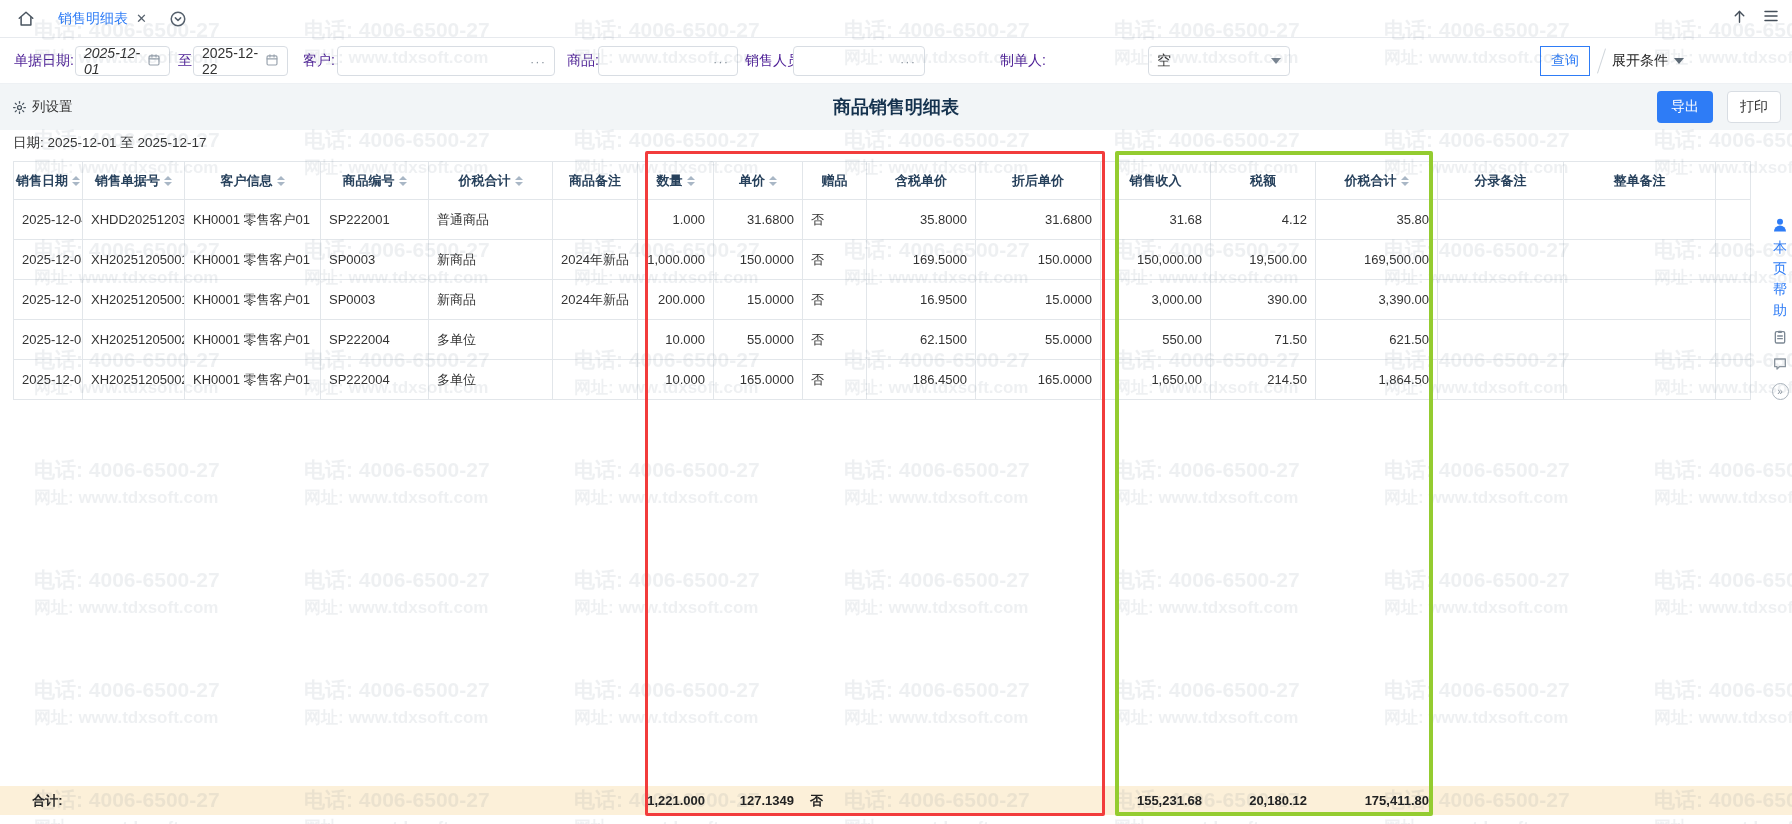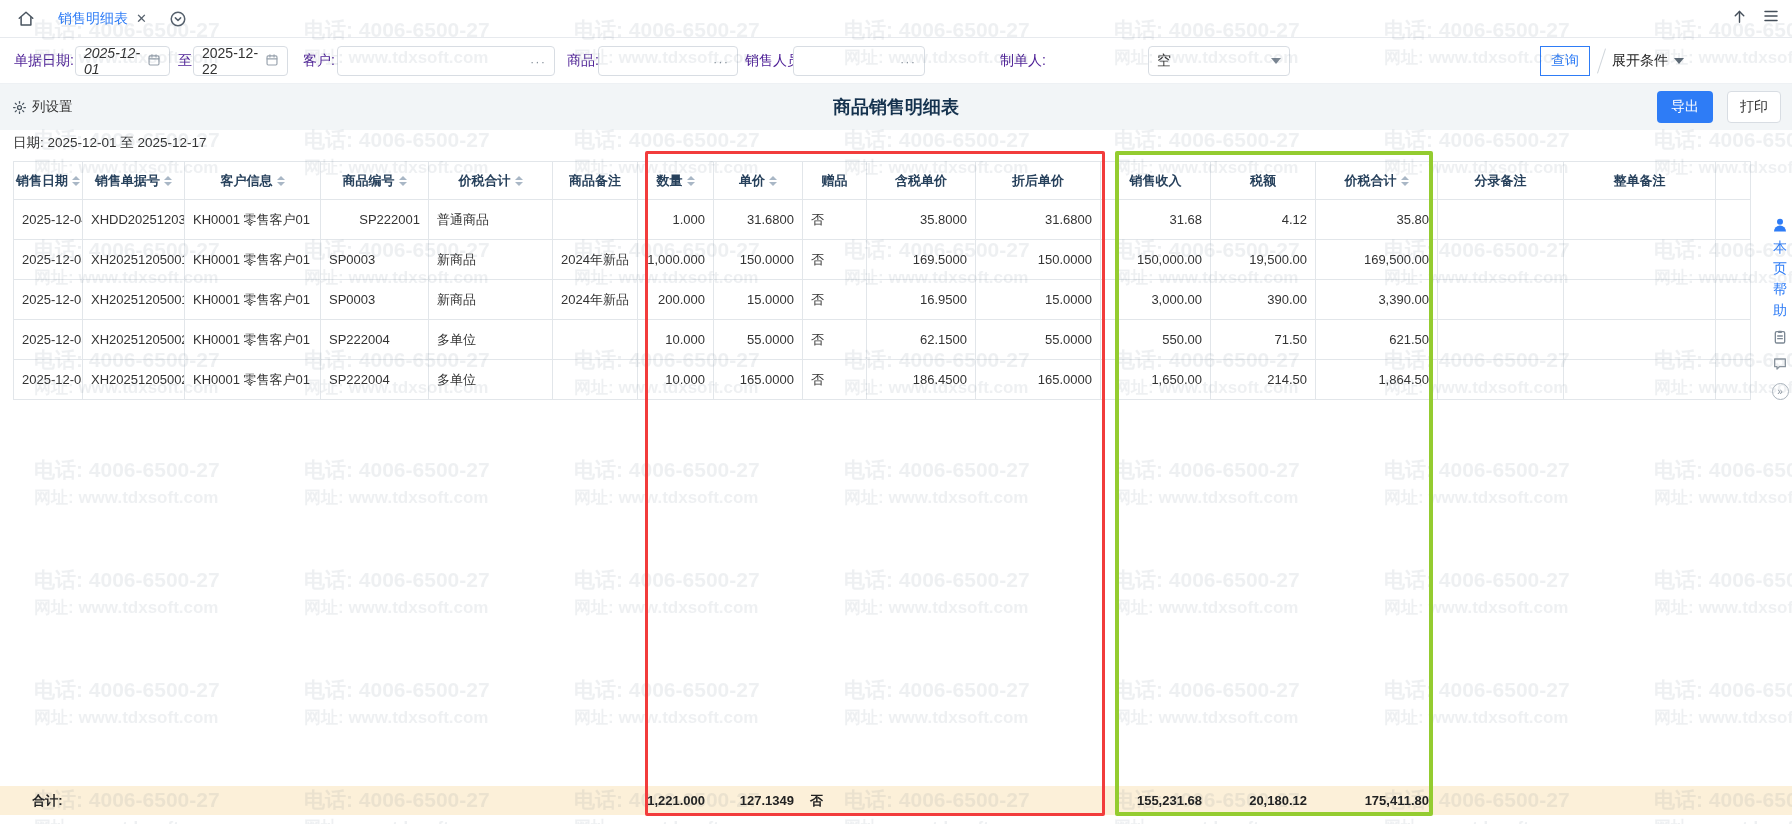--- a/index.html
+++ b/index.html
@@ -281,21 +281,21 @@
         <span>整单备注</span>
       </div>
       <div class="tcell th">
         <span></span>
       </div>
     </div>
     <div class="grow-row" style="grid-template-columns: 69px 102px 136px 108px 124px 85px 76px 89px 64px 109px 125px 110px 105px 122px 126px 152px 35px;">
       <div class="tcell td" style="text-align: center;">2025-12-04</div>
       <div class="tcell td" style="text-align: left;">XHDD20251203001</div>
       <div class="tcell td" style="text-align: left;">KH0001 零售客户01</div>
-      <div class="tcell td" style="text-align: right;">SP222001</div>
+      <div class="tcell td" style="text-align: left;">SP222001</div>
       <div class="tcell td" style="text-align: left;">普通商品</div>
       <div class="tcell td" style="text-align: left;"></div>
       <div class="tcell td" style="text-align: right;">1.000</div>
       <div class="tcell td" style="text-align: right;">31.6800</div>
       <div class="tcell td" style="text-align: left;">否</div>
       <div class="tcell td" style="text-align: right;">35.8000</div>
       <div class="tcell td" style="text-align: right;">31.6800</div>
       <div class="tcell td" style="text-align: right;">31.68</div>
       <div class="tcell td" style="text-align: right;">4.12</div>
       <div class="tcell td" style="text-align: right;">35.80</div>

